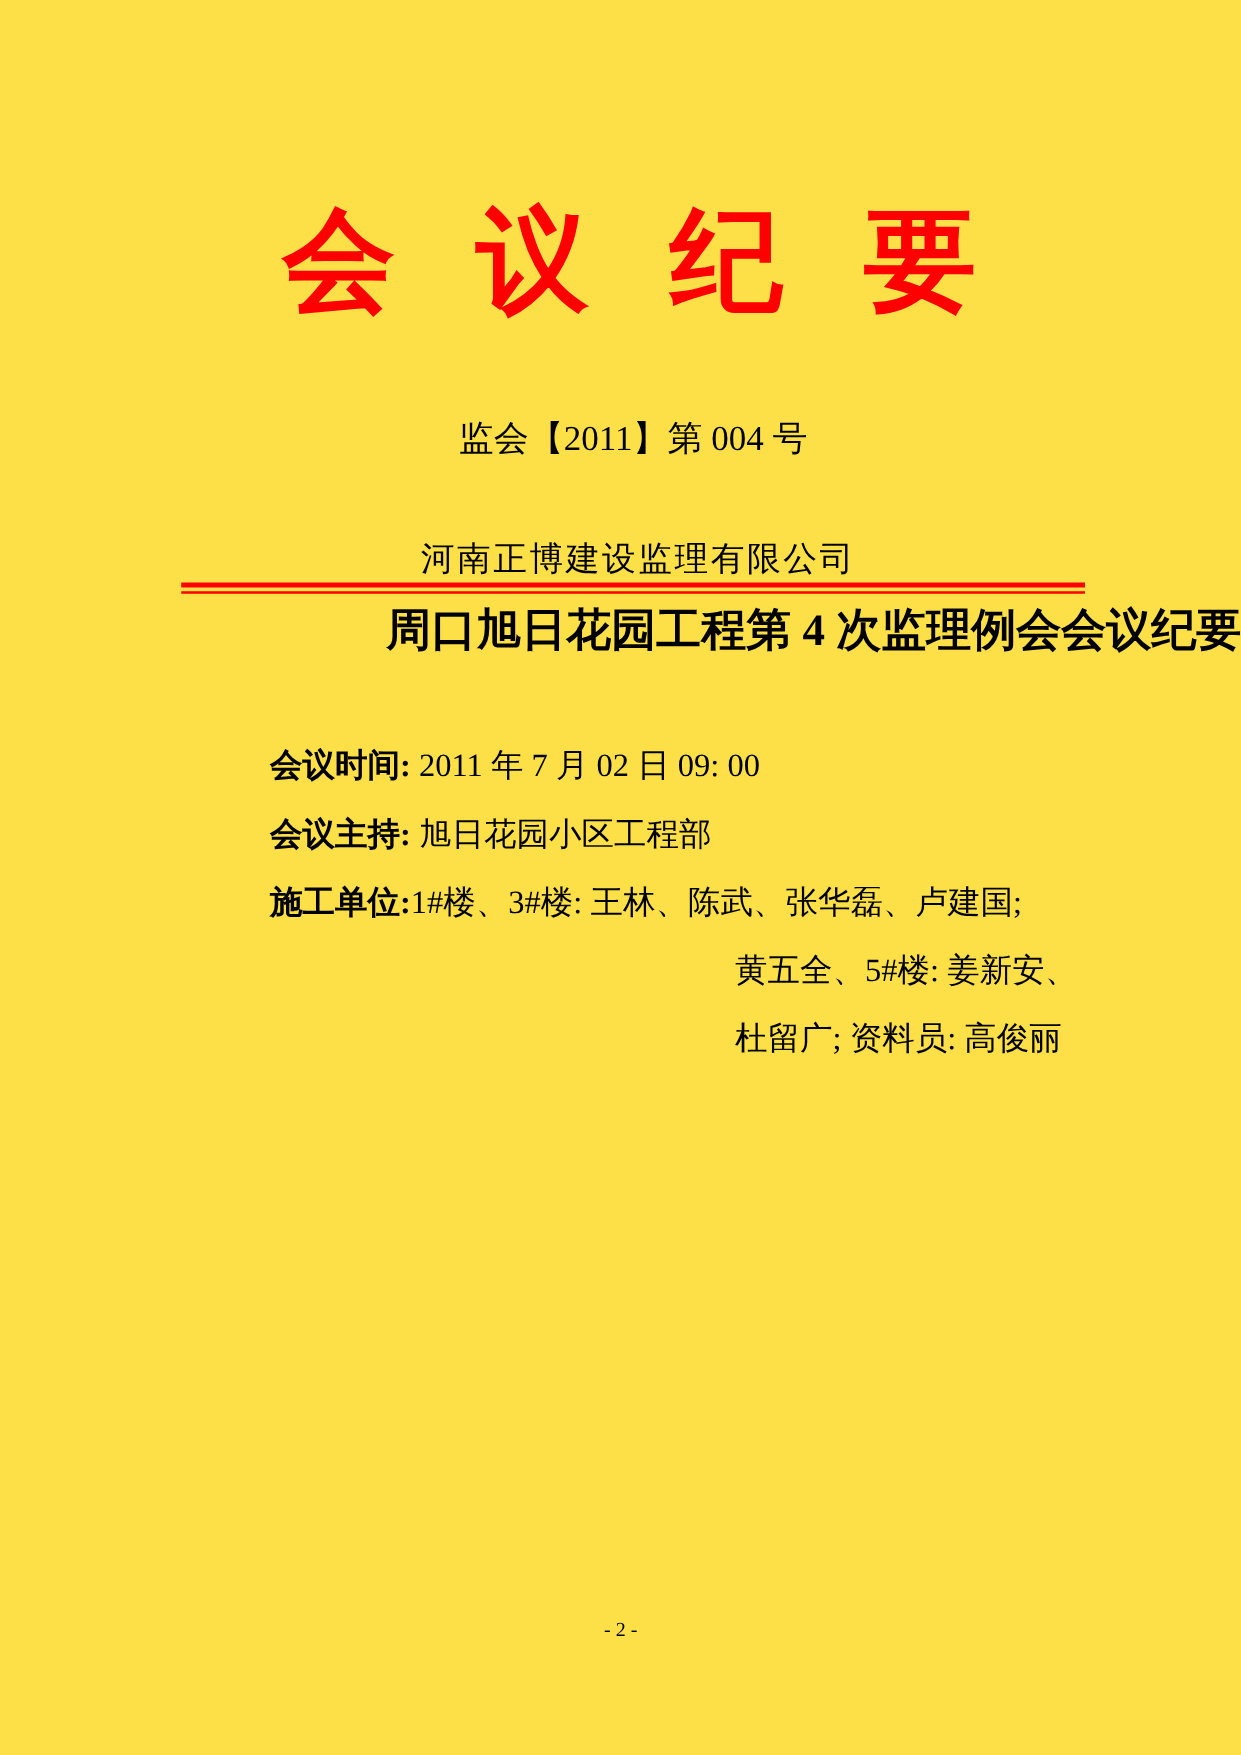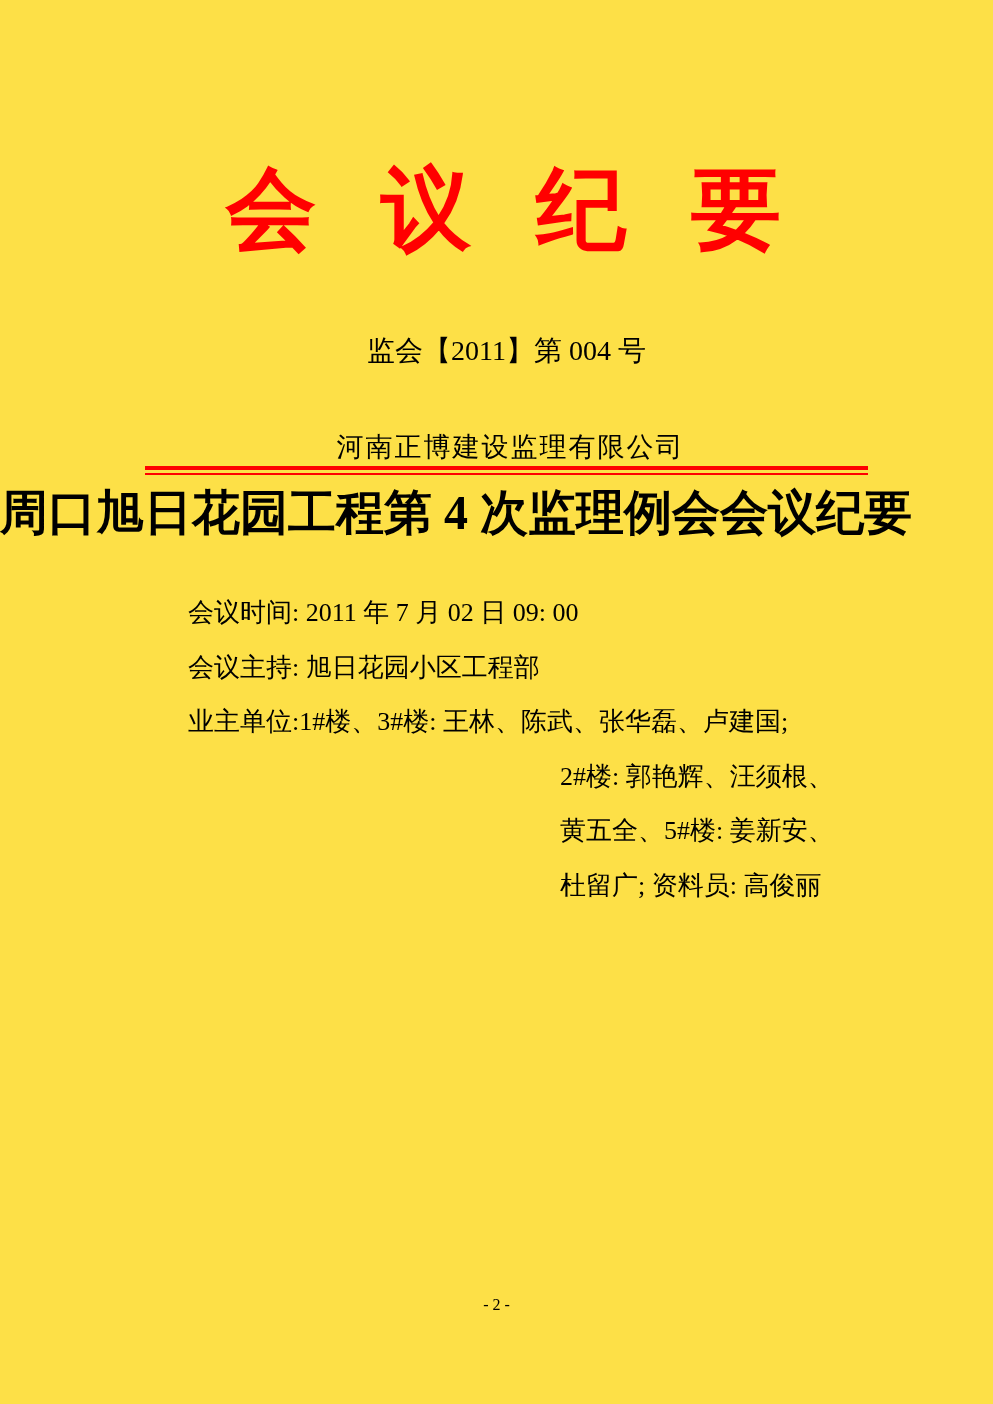--- a/index.html
+++ b/index.html
@@ -44,37 +44,37 @@
   .red-rule {
     position:absolute;
     top:466px; left:145px; width:723px; height:10px;
   }
   .red-rule .thick { height:4px; background:var(--red); }
   .red-rule .gap   { height:3px; background:transparent; }
   .red-rule .thin  { height:2px; background:var(--red); }
   .meeting-heading {
     position:absolute;
     top:477px; left:0; width:993px;
-    text-align:left;
-    font-size:48px;
+    text-align:right;
+    font-size:36px;
     font-weight:700;
     white-space:nowrap;
     line-height:1.5;
   }
   .meeting-info {
     position:absolute;
     top:586px; left:188px; width:720px;
   }
   .line {
     height:54.5px;
     line-height:54.5px;
     font-size:26px;
     white-space:nowrap;
   }
-  .line .lbl { font-weight:400; }
+  .line .lbl { font-weight:700;margin-left:28px; }
   .line.cont { padding-left:372px; }
   .page-number {
     position:absolute;
     top:1294px; left:0; width:993px;
     text-align:center;
     font-size:16px;
     line-height:22px;
   }
 </style>
 </head>
@@ -92,21 +92,20 @@
     <div class="thick"></div>
     <div class="gap"></div>
     <div class="thin"></div>
   </div>
 
   <div class="meeting-heading">周口旭日花园工程第 4 次监理例会会议纪要</div>
 
   <div class="meeting-info">
     <div class="line"><span class="lbl">会议时间:</span><span class="val"> 2011 年 7 月 02 日 09: 00</span></div>
     <div class="line"><span class="lbl">会议主持:</span><span class="val"> 旭日花园小区工程部</span></div>
-    <div class="line"><span class="lbl">业主单位:</span><span class="val">1#楼、3#楼: 王林、陈武、张华磊、卢建国;</span></div>
-    <div class="line cont"><span class="lbl"></span><span class="val">2#楼: 郭艳辉、汪须根、</span></div>
+    <div class="line"><span class="lbl">施工单位:</span><span class="val">1#楼、3#楼: 王林、陈武、张华磊、卢建国;</span></div>
     <div class="line cont"><span class="lbl"></span><span class="val">黄五全、5#楼: 姜新安、</span></div>
     <div class="line cont"><span class="lbl"></span><span class="val">杜留广; 资料员: 高俊丽</span></div>
   </div>
 
   <div class="page-number">- 2 -</div>
 
 </div>
 
 </body></html>

